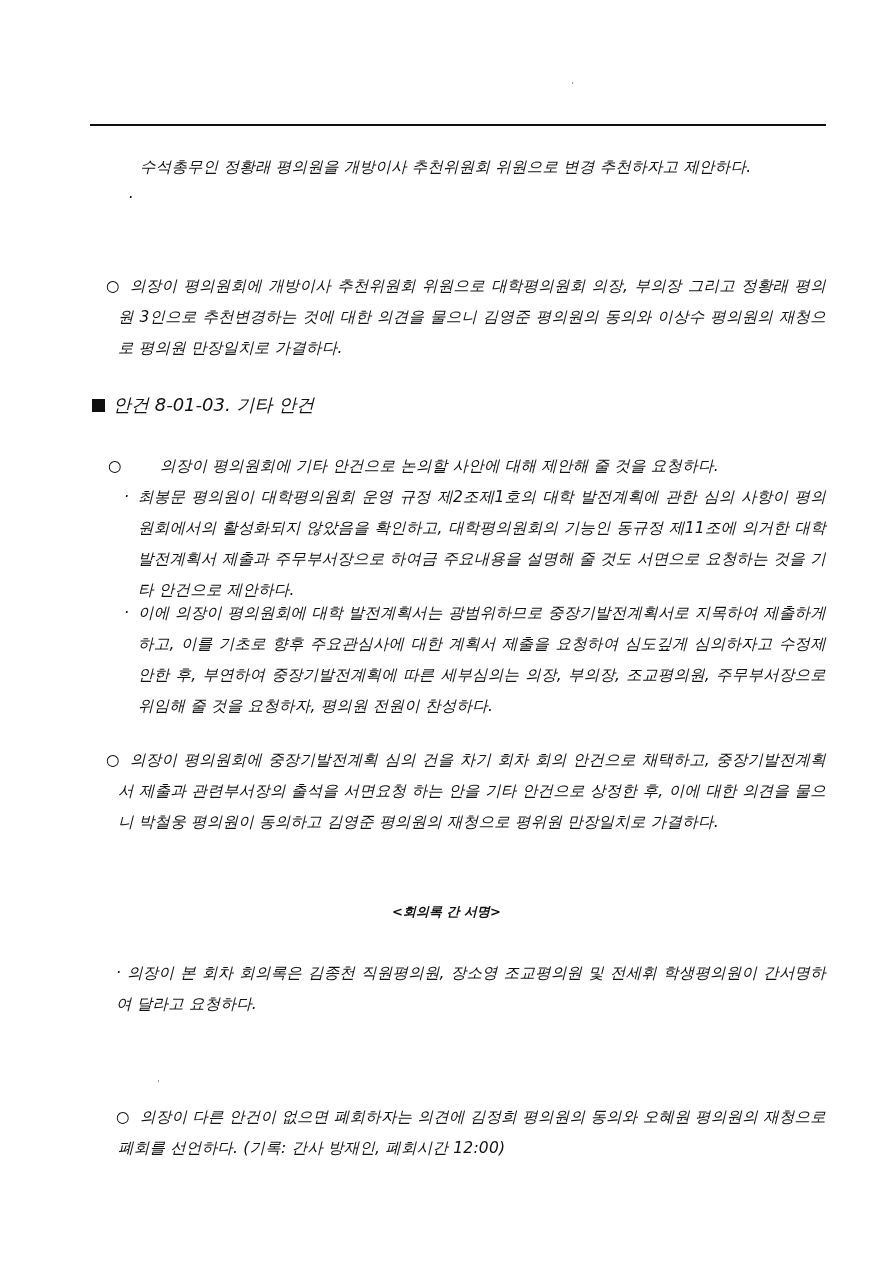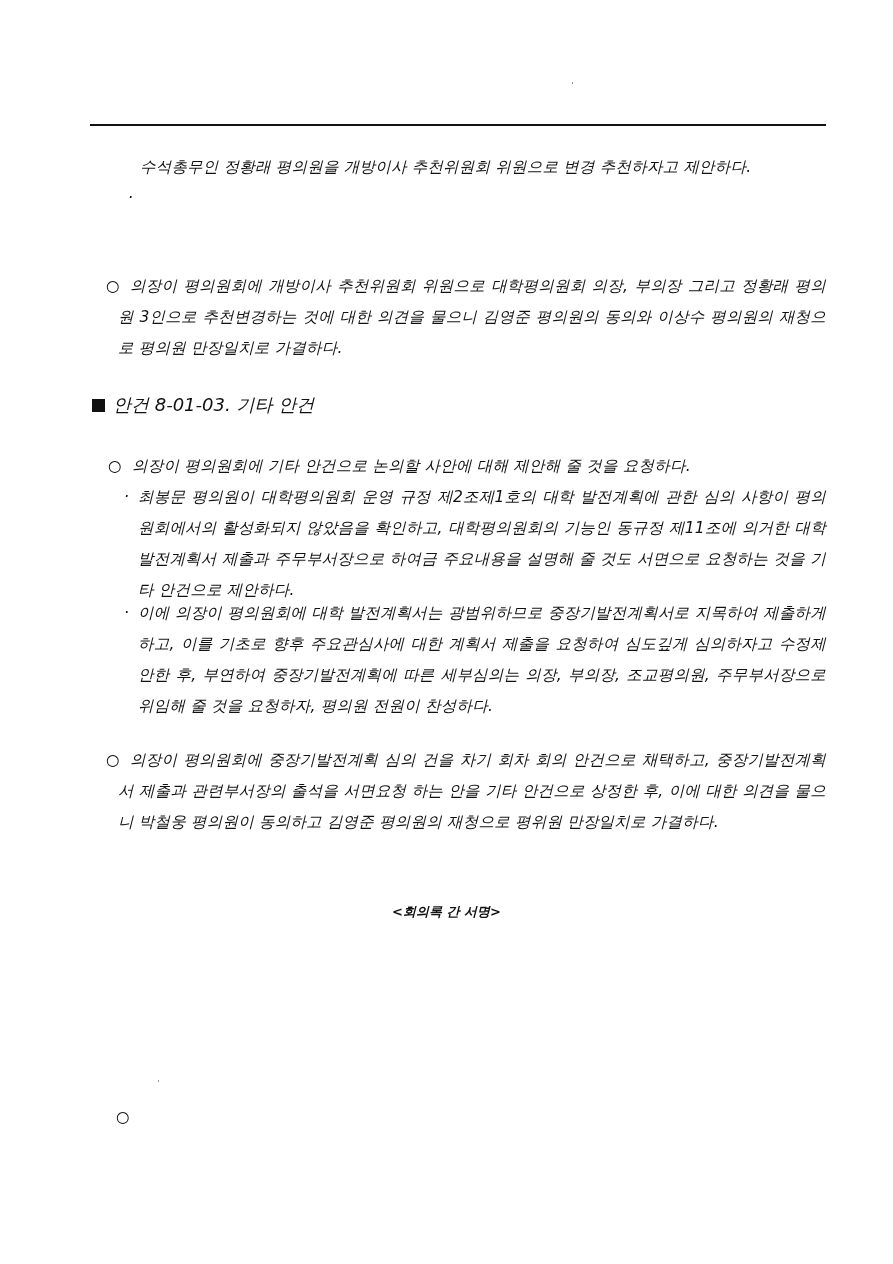--- a/index.html
+++ b/index.html
@@ -93,41 +93,46 @@
     <span class="marker" style="left:-12px;">○</span>
     <span style="padding-left:12px;">의장이 평의원회에 개방이사 추천위원회 위원으로 대학평의원회 의장, 부의장 그리고 정황래 평의원 3인으로 추천변경하는 것에 대한 의견을 물으니 김영준 평의원의 동의와 이상수 평의원의 재청으로 평의원 만장일치로 가결하다.</span>
   </div>
 
   <div class="heading" style="left:92px; top:395px;">
     <span class="sq"></span><span>안건 8-01-03. 기타 안건</span>
   </div>
 
   <div class="para" style="left:120px; top:451px; width:706px;">
     <span class="marker" style="left:-12px;">○</span>
-    <span style="padding-left:12px;">의장이 평의원회에 기타 안건으로 논의할 사안에 대해 제안해 줄 것을 요청하다.</span>
+    <span style="padding-left:12px;margin-left:28px;">의장이 평의원회에 기타 안건으로 논의할 사안에 대해 제안해 줄 것을 요청하다.</span>
   </div>
 
   <div class="para" style="left:138px; top:482px; width:688px;">
     <span class="marker" style="left:-14px;">·</span>
     <span>최봉문 평의원이 대학평의원회 운영 규정 제2조제1호의 대학 발전계획에 관한 심의 사항이 평의원회에서의 활성화되지 않았음을 확인하고, 대학평의원회의 기능인 동규정 제11조에 의거한 대학 발전계획서 제출과 주무부서장으로 하여금 주요내용을 설명해 줄 것도 서면으로 요청하는 것을 기타 안건으로 제안하다.</span>
   </div>
 
   <div class="para" style="left:138px; top:598px; width:688px;">
     <span class="marker" style="left:-14px;">·</span>
     <span>이에 의장이 평의원회에 대학 발전계획서는 광범위하므로 중장기발전계획서로 지목하여 제출하게 하고, 이를 기초로 향후 주요관심사에 대한 계획서 제출을 요청하여 심도깊게 심의하자고 수정제안한 후, 부연하여 중장기발전계획에 따른 세부심의는 의장, 부의장, 조교평의원, 주무부서장으로 위임해 줄 것을 요청하자, 평의원 전원이 찬성하다.</span>
   </div>
 
   <div class="para" style="left:118px; top:745px; width:708px;">
     <span class="marker" style="left:-12px;">○</span>
     <span style="padding-left:12px;">의장이 평의원회에 중장기발전계획 심의 건을 차기 회차 회의 안건으로 채택하고, 중장기발전계획서 제출과 관련부서장의 출석을 서면요청 하는 안을 기타 안건으로 상정한 후, 이에 대한 의견을 물으니 박철웅 평의원이 동의하고 김영준 평의원의 재청으로 평위원 만장일치로 가결하다.</span>
   </div>
 
   <div class="center-title" style="top:902px;">&lt;회의록 간 서명&gt;</div>
 
+  <div class="para" style="left:116px; top:958px; width:710px;">
+    <span>·</span>
+    <span>의장이 본 회차 회의록은 김종천 직원평의원, 장소영 조교평의원 및 전세휘 학생평의원이 간서명하여 달라고 요청하다.</span>
+  </div>
 
 
   <div class="speck" style="left:158px; top:1080px;"></div>
 
   <div class="para" style="left:118px; top:1102px; width:708px;">
     <span class="marker" style="left:-2px;">○</span>
+    <span style="padding-left:22px;">의장이 다른 안건이 없으면 폐회하자는 의견에 김정희 평의원의 동의와 오혜원 평의원의 재청으로 폐회를 선언하다. (기록: 간사 방재인, 폐회시간 12:00)</span>
   </div>
 
 </div>
 
 </body></html>

